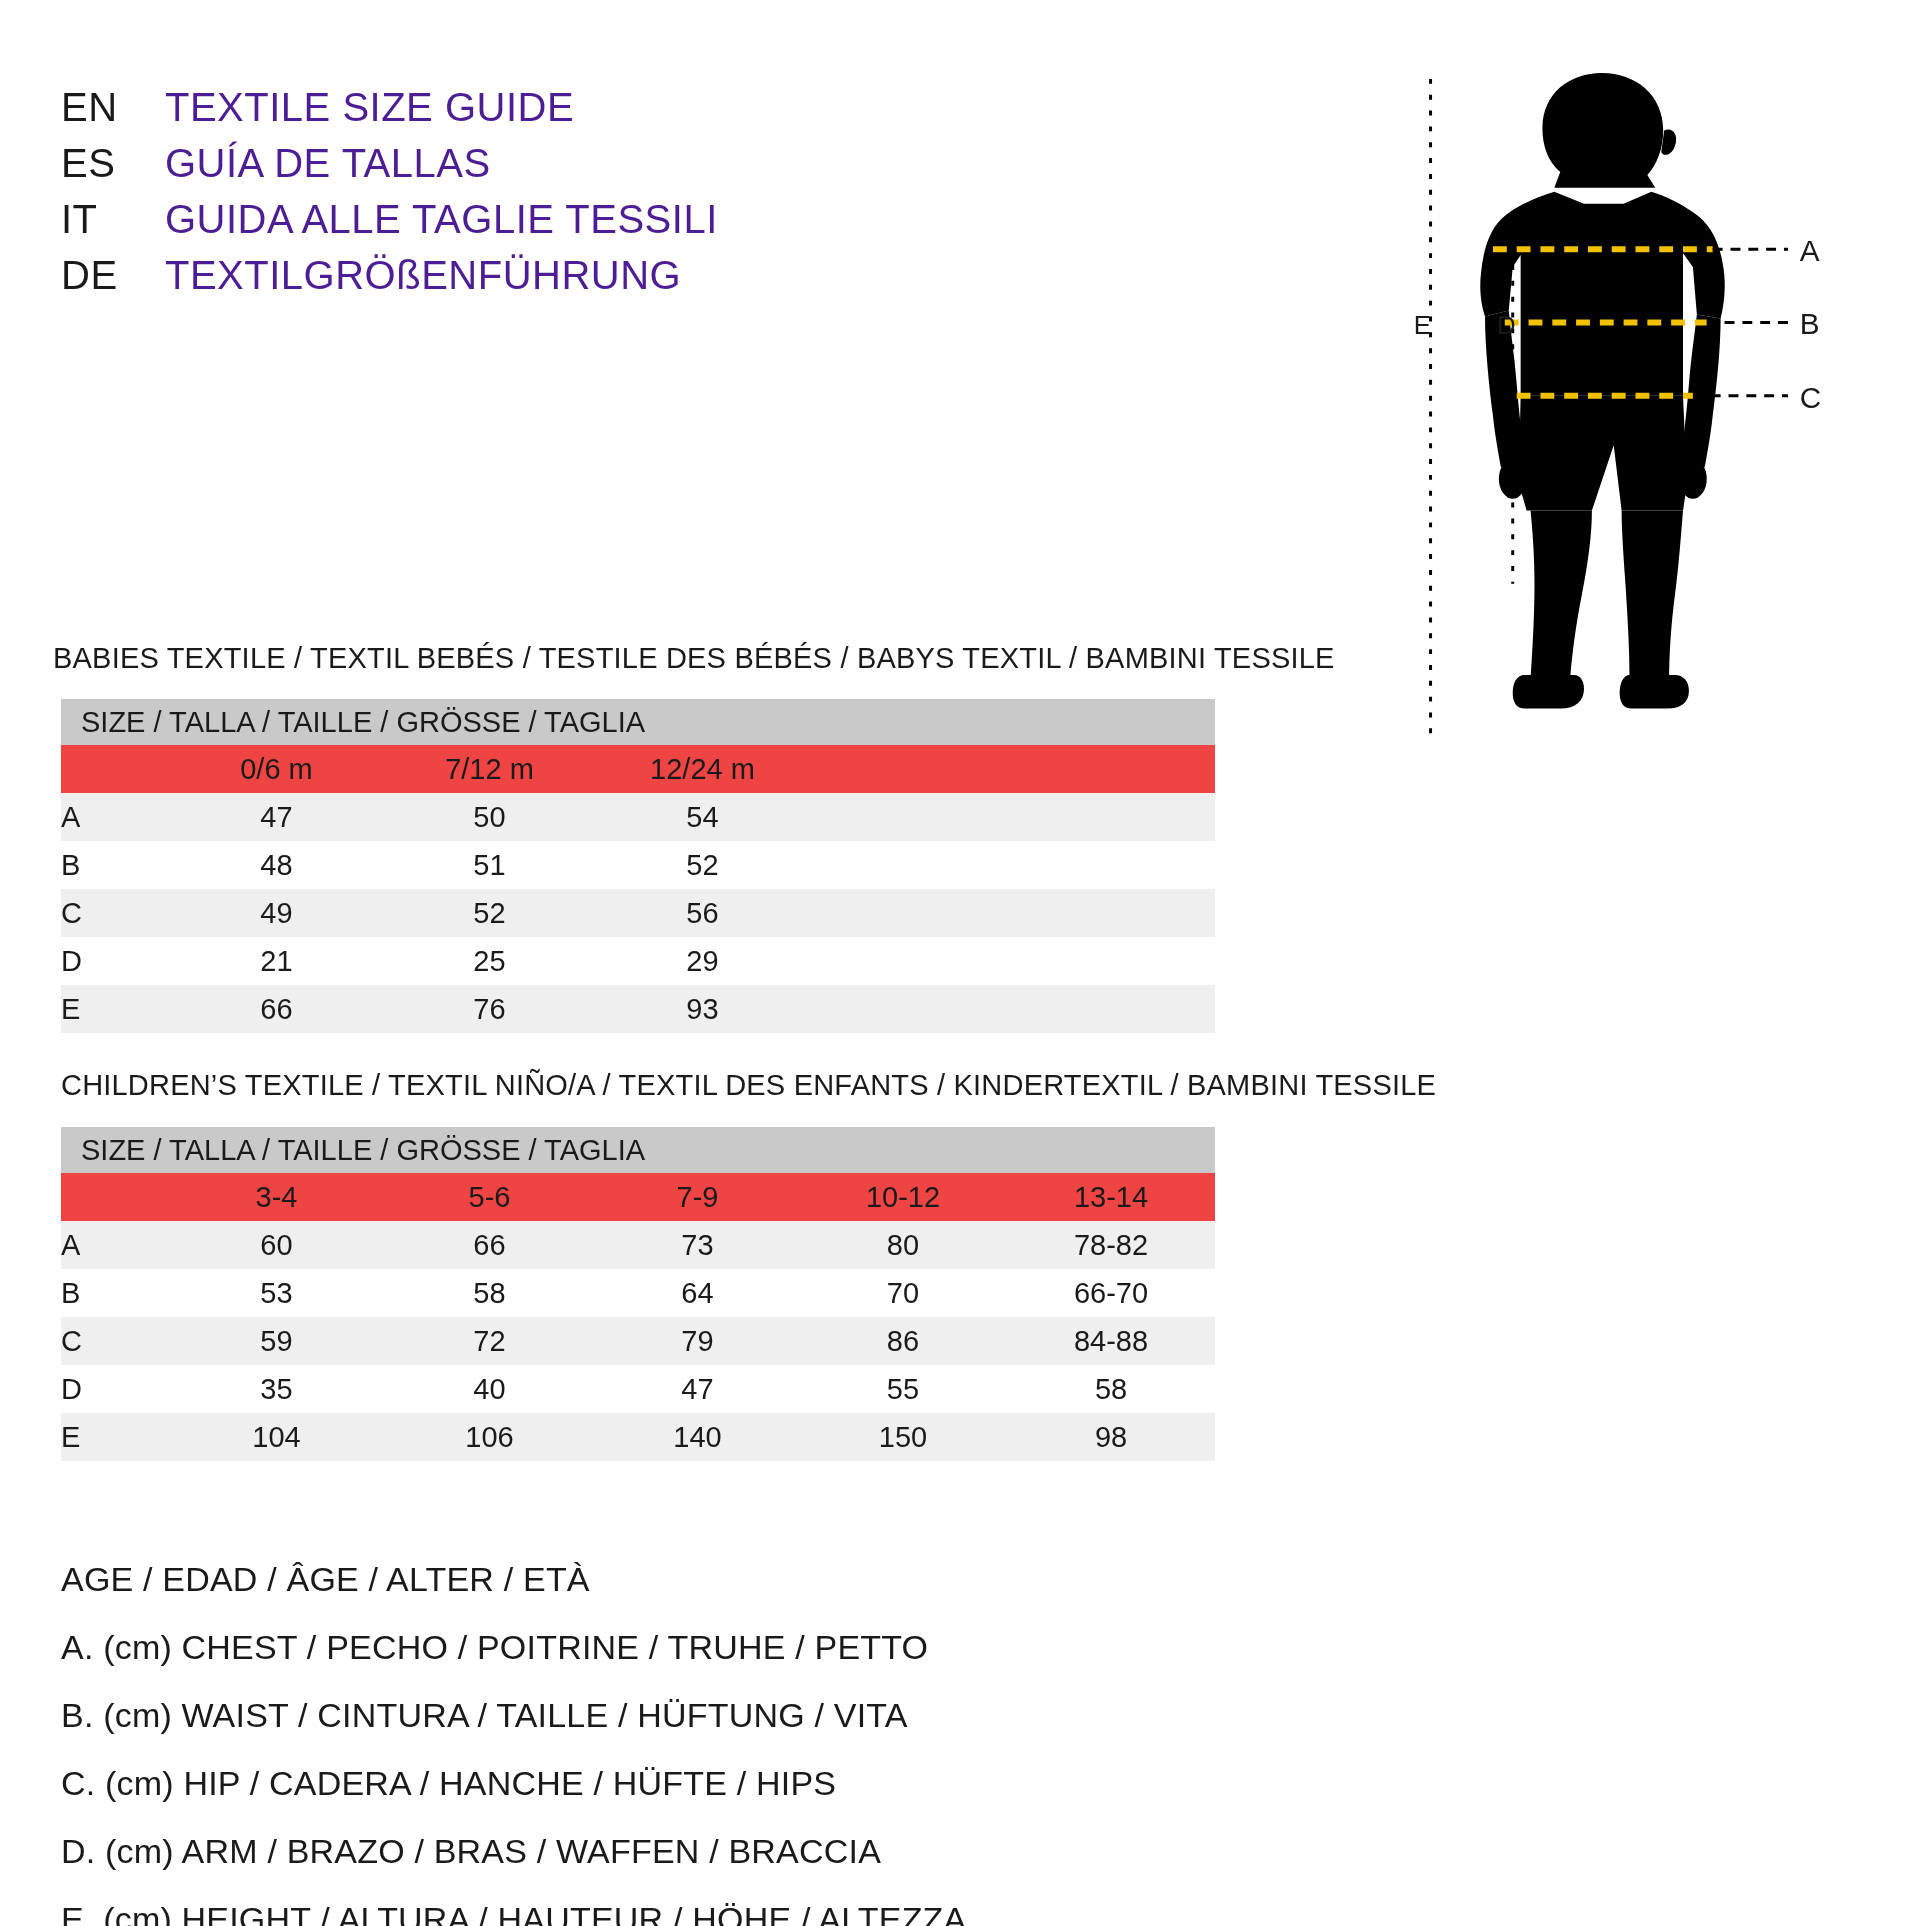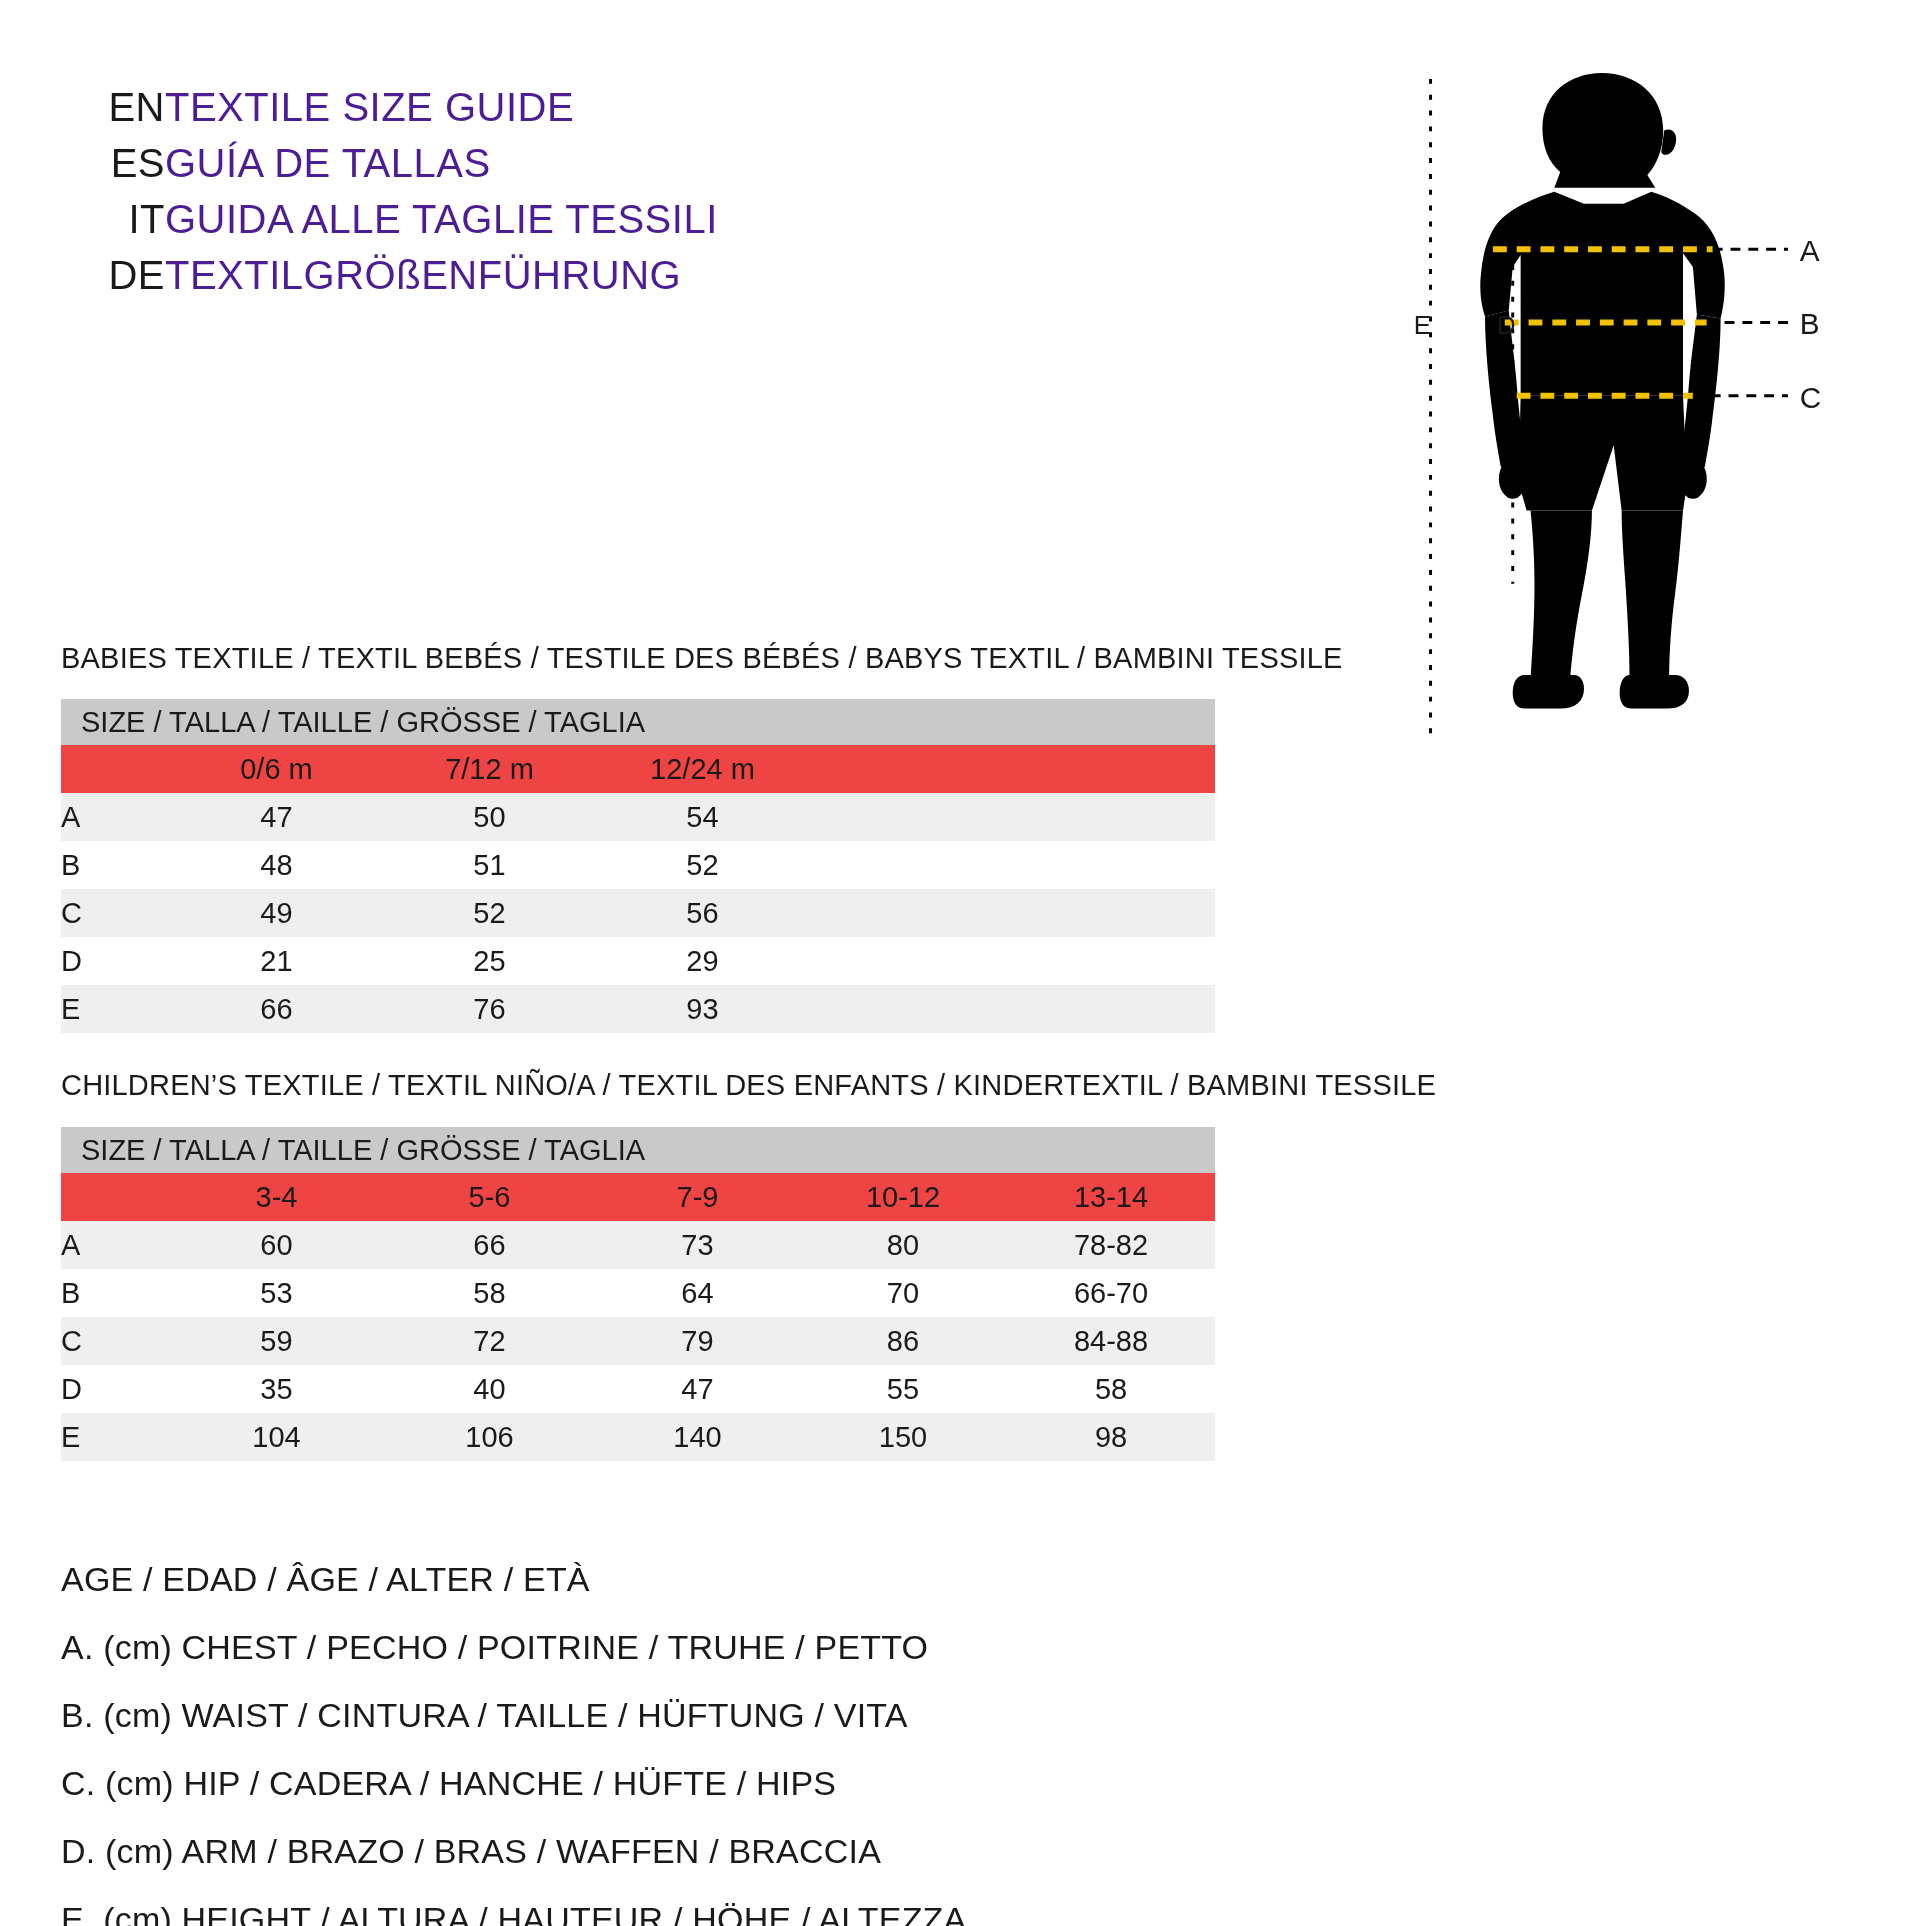--- a/index.html
+++ b/index.html
@@ -20,21 +20,20 @@
   .title-block {
     position: absolute;
     left: 61px;
     top: 85px;
     width: 1139px;
   }
   .title-row {
     display: flex;
     align-items: baseline;
     margin-bottom: 11px;
-    text-align: right;
   }
   .title-lang {
     width: 104px;
     font-size: 40px;
     letter-spacing: 0.5px;
     color: #1a1a1a;
     flex: 0 0 104px;
   }
   .title-text {
     font-size: 40px;
@@ -203,21 +202,21 @@
     <line x1="310" y1="330" x2="406" y2="330" stroke="#000000" stroke-width="3" stroke-dasharray="10,8"></line>
 
     <text x="418" y="194" font-family="Liberation Sans, sans-serif" font-size="30" fill="#1a1a1a">A</text>
     <text x="418" y="268" font-family="Liberation Sans, sans-serif" font-size="30" fill="#1a1a1a">B</text>
     <text x="418" y="342" font-family="Liberation Sans, sans-serif" font-size="30" fill="#1a1a1a">C</text>
     <text x="112" y="268" font-family="Liberation Sans, sans-serif" font-size="26" fill="#1a1a1a">D</text>
     <text x="28" y="268" font-family="Liberation Sans, sans-serif" font-size="26" fill="#1a1a1a">E</text>
   </svg>
 </div>
 
-<div class="section-heading" style="left:61px; top:642px;">BABIES TEXTILE / TEXTIL BEBÉS / TESTILE DES BÉBÉS / BABYS TEXTIL / BAMBINI TESSILE</div>
+<div class="section-heading" style="left:53px; top:642px;">BABIES TEXTILE / TEXTIL BEBÉS / TESTILE DES BÉBÉS / BABYS TEXTIL / BAMBINI TESSILE</div>
 
 <table class="size-table" style="left:61px; top:699px; width:1153px;">
   <colgroup>
     <col style="width:109px">
       <col style="width:213px">
       <col style="width:213px">
       <col style="width:213px">
       <col style="width:406px">
   </colgroup>
   <tbody>

